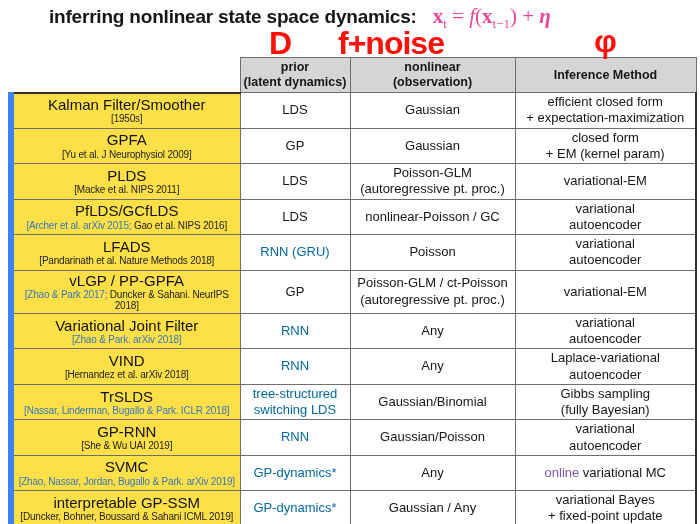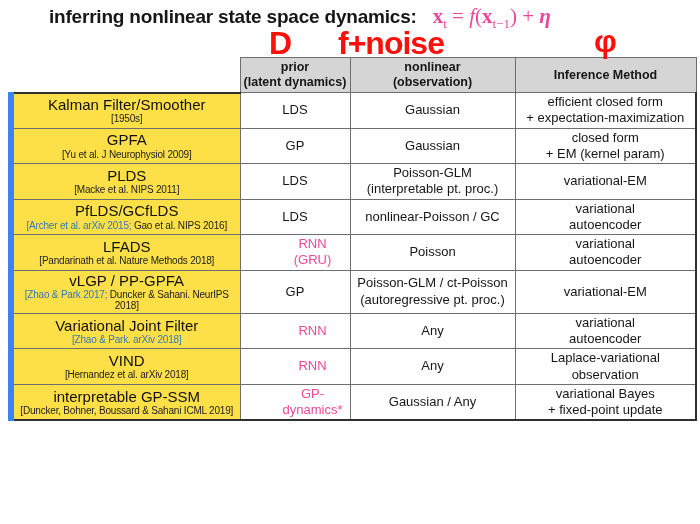--- a/index.html
+++ b/index.html
@@ -72,21 +72,21 @@
   tbody td:first-child { border-left: 6px solid #3b82f6; background: #fde047; }
   tbody td:last-child  { border-right: 2px solid #2f2f2f; }
   tbody tr:last-child td { border-bottom: 2px solid #2f2f2f; }
   tbody tr:first-child td:first-child { border-top: 2px solid #2f2f2f; }
 
   .mname { font-size: 15px; line-height: 1.15; color: #111; }
   .cite  { font-size: 10px; line-height: 1.15; color: #222; letter-spacing: -0.2px; }
   .cite .blue { color: #3678b8; }
 
   td.val { font-size: 13px; line-height: 1.25; white-space: pre-line; }
-  td.red { color: #ec4899; padding-left: 38px; }
+  td.red { color: #0369a1; }
   .purple { color: #7f56ad; }
   .pre { white-space: pre-line; }
 </style>
 </head>
 <body>
 
 <div class="stage">
 
   <div class="title-line">
     <span class="title-text">inferring nonlinear state space dynamics:</span>
@@ -135,21 +135,21 @@
         <td class="val"><span class="purple"></span><span class="pre">closed form
 + EM (kernel param)</span></td>
       </tr>
       <tr>
         <td>
           <div class="mname">PLDS</div>
           <div class="cite"><span class="blue"></span><span>[Macke et al. NIPS 2011]</span></div>
         </td>
         <td class="val">LDS</td>
         <td class="val">Poisson-GLM
-(interpretable pt. proc.)</td>
+(autoregressive pt. proc.)</td>
         <td class="val"><span class="purple"></span><span class="pre">variational-EM</span></td>
       </tr>
       <tr>
         <td>
           <div class="mname">PfLDS/GCfLDS</div>
           <div class="cite"><span class="blue">[Archer et al. arXiv 2015;</span><span> Gao et al. NIPS 2016]</span></div>
         </td>
         <td class="val">LDS</td>
         <td class="val">nonlinear-Poisson / GC</td>
         <td class="val"><span class="purple"></span><span class="pre">variational
@@ -186,21 +186,51 @@
 autoencoder</span></td>
       </tr>
       <tr>
         <td>
           <div class="mname">VIND</div>
           <div class="cite"><span class="blue"></span><span>[Hernandez et al. arXiv 2018]</span></div>
         </td>
         <td class="val red">RNN</td>
         <td class="val">Any</td>
         <td class="val"><span class="purple"></span><span class="pre">Laplace-variational
-observation</span></td>
+autoencoder</span></td>
+      </tr>
+      <tr>
+        <td>
+          <div class="mname">TrSLDS</div>
+          <div class="cite"><span class="blue">[Nassar, Linderman, Bugallo &amp; Park. ICLR 2018]</span><span></span></div>
+        </td>
+        <td class="val red">tree-structured
+switching LDS</td>
+        <td class="val">Gaussian/Binomial</td>
+        <td class="val"><span class="purple"></span><span class="pre">Gibbs sampling
+(fully Bayesian)</span></td>
+      </tr>
+      <tr>
+        <td>
+          <div class="mname">GP-RNN</div>
+          <div class="cite"><span class="blue"></span><span>[She &amp; Wu UAI 2019]</span></div>
+        </td>
+        <td class="val red">RNN</td>
+        <td class="val">Gaussian/Poisson</td>
+        <td class="val"><span class="purple"></span><span class="pre">variational
+autoencoder</span></td>
+      </tr>
+      <tr>
+        <td>
+          <div class="mname">SVMC</div>
+          <div class="cite"><span class="blue">[Zhao, Nassar, Jordan, Bugallo &amp; Park. arXiv 2019]</span><span></span></div>
+        </td>
+        <td class="val red">GP-dynamics*</td>
+        <td class="val">Any</td>
+        <td class="val"><span class="purple">online</span><span class="pre"> variational MC</span></td>
       </tr>
       <tr>
         <td>
           <div class="mname">interpretable GP-SSM</div>
           <div class="cite"><span class="blue"></span><span>[Duncker, Bohner, Boussard &amp; Sahani ICML 2019]</span></div>
         </td>
         <td class="val red">GP-dynamics*</td>
         <td class="val">Gaussian / Any</td>
         <td class="val"><span class="purple"></span><span class="pre">variational Bayes
 + fixed-point update</span></td>

